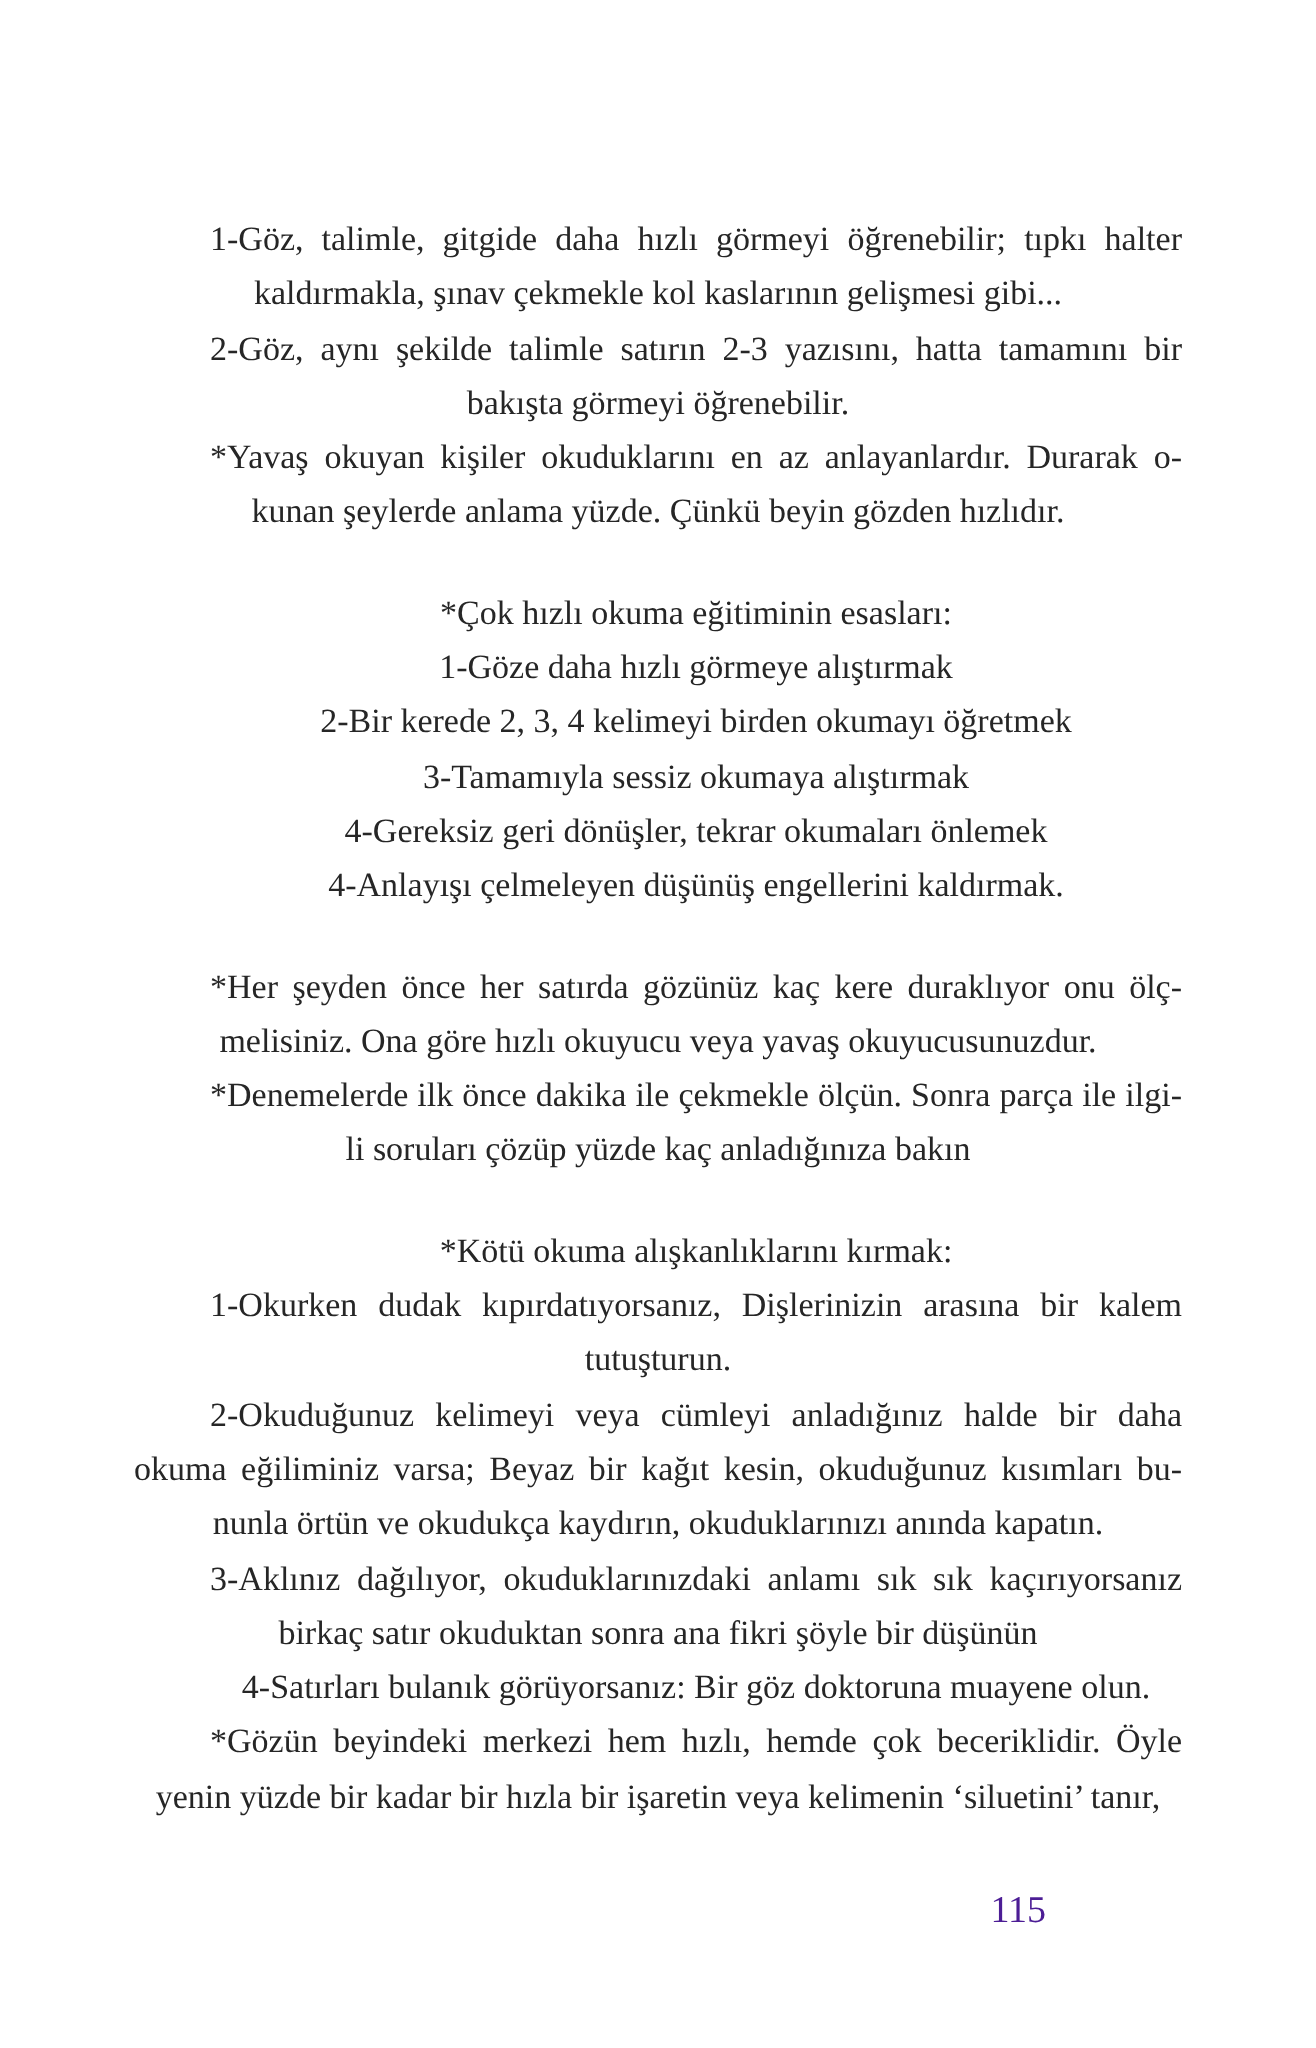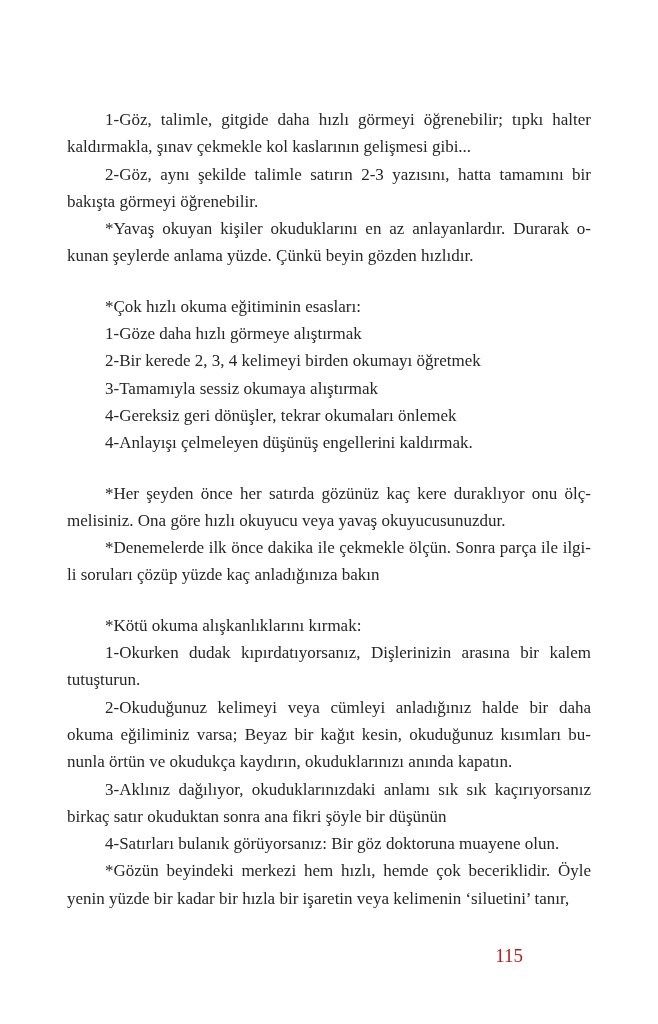--- a/index.html
+++ b/index.html
@@ -22,36 +22,36 @@
     top: 106px;
     width: 524px;
     font-size: 17px;
     line-height: 27.3px;
     text-rendering: optimizeLegibility;
   }
   .para { margin: 0; }
   .para.gap { margin-top: 23px; }
   .line {
     white-space: normal;
-    text-align: left;
+    text-align: center;
   }
   .line.just {
     text-align: justify;
     text-align-last: justify;
   }
   .line.indent {
     padding-left: 38px;
   }
   .page-number {
     position: absolute;
     top: 944px;
     right: 73px;
     font-size: 19px;
     line-height: 24px;
-    color: #b91c1c;
+    color: #4c1d95;
   }
 </style>
 </head>
 <body>
 
 <div class="book-page">
   <div class="text-block">
       <div class="para">
         <div class="line indent just">1-Göz, talimle, gitgide daha hızlı görmeyi öğrenebilir; tıpkı halter</div>
         <div class="line">kaldırmakla, şınav çekmekle kol kaslarının gelişmesi gibi...</div>

